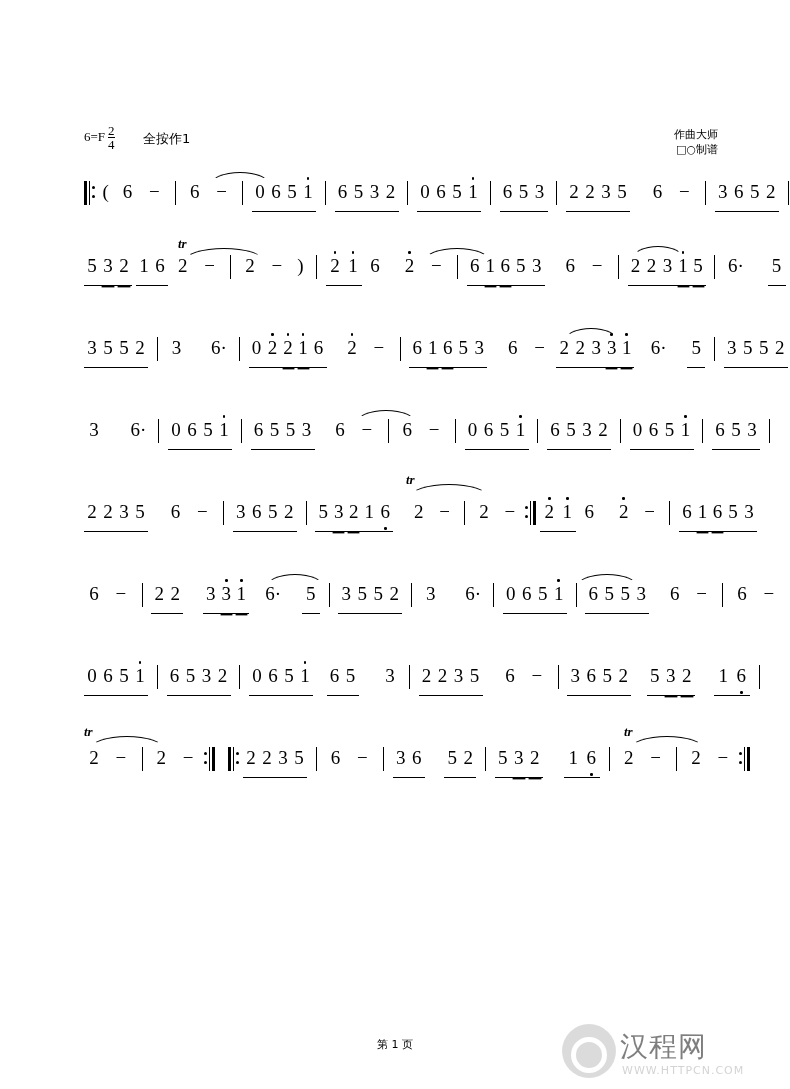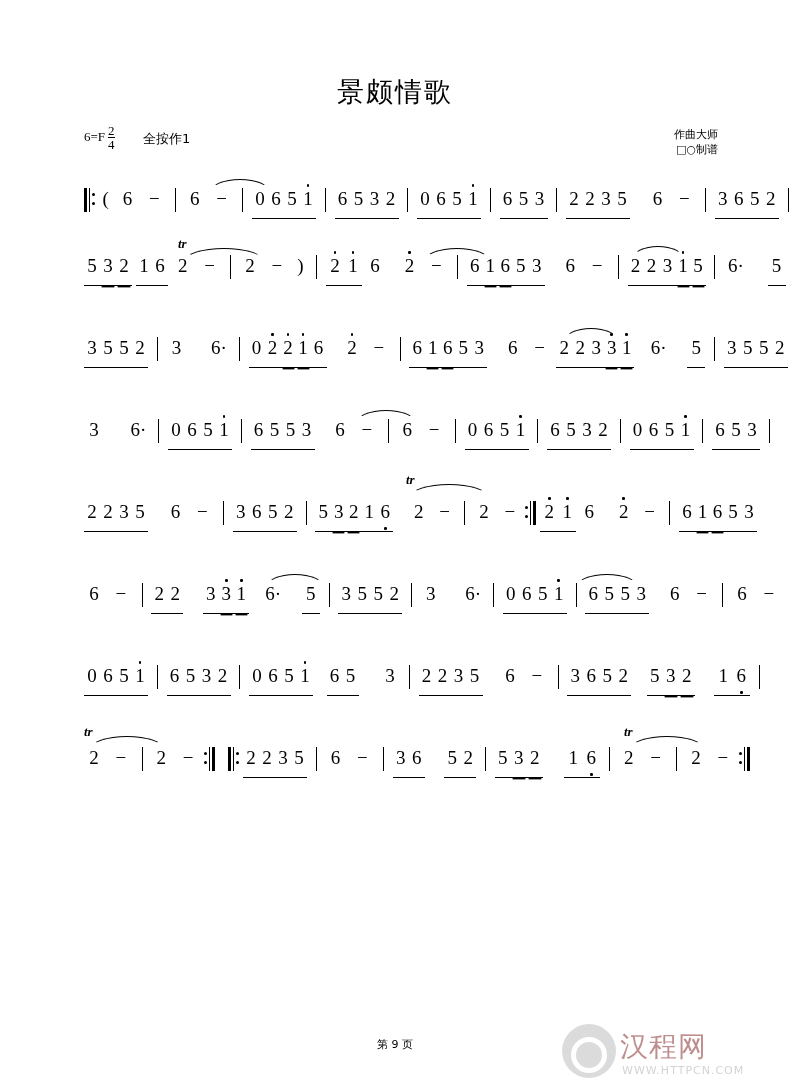--- a/index.html
+++ b/index.html
@@ -228,51 +228,50 @@
     left: 9px; top: 13px;
     width: 36px; height: 36px;
     border-radius: 50%;
     border: 5px solid #ffffff;
     box-sizing: border-box;
   }
   .wm-text {
     position: absolute;
     left: 58px; top: 8px;
     font-size: 28px;
-    color: #7f1d1d;
+    color: #000000;
     font-family: "DejaVu Serif", serif;
     letter-spacing: 1px;
   }
   .wm-url {
     position: absolute;
     left: 60px; top: 44px;
     font-size: 11px;
     color: #a8a8a8;
     font-family: "DejaVu Sans", sans-serif;
     letter-spacing: 1px;
   }
 </style>
 </head>
 <body>
 
 <div id="sheet">
 
-  <div class="title">景颇情歌</div>
 
   <div class="key-sig">
     <span>6=F</span><span class="meter"><span class="num">2</span><span class="den">4</span></span>
   </div>
   <div class="fingering">全按作1</div>
 
   <div class="composer">
     <div>作曲大师</div>
     <div>□○制谱</div>
   </div>
 
-  <div class="row" style="top:173px;">
+  <div class="row" style="top:166px;">
     <div class="slur" style="left:126px; top:6px; width:58px;"></div>
     <div class="notes">
       <span class="repeat-start"><i class="rdots" style="left:8px; top:5px;"></i><i class="rdots" style="left:8px; top:14px;"></i></span>
       <span class="tok n" style="width:14px">(</span>
       <span class="tok n" style="width:20px">6</span>
       <span class="tok n" style="width:24px">−</span>
       <span class="bar"></span>
       <span class="tok n" style="width:20px">6</span>
       <span class="tok n" style="width:24px">−</span>
       <span class="bar"></span>
@@ -501,21 +500,21 @@
       <span class="bar"></span>
       <span class="tok n" style="width:20px">2</span>
       <span class="tok n" style="width:24px">−</span>
       <span class="bar"></span>
       <span class="tok n" style="width:20px">2</span>
       <span class="tok n" style="width:24px">−</span>
       <span class="repeat-end"><i class="rdots" style="right:8px; top:5px;"></i><i class="rdots" style="right:8px; top:14px;"></i></span>
     </div>
   </div>
 
-  <div class="page-num">第 9 页</div>
+  <div class="page-num">第 1 页</div>
 
   <div class="watermark">
     <div class="wm-circle">
       <div class="wm-inner"></div>
     </div>
     <div class="wm-text">汉程网</div>
     <div class="wm-url">WWW.HTTPCN.COM</div>
   </div>
 
 </div>

